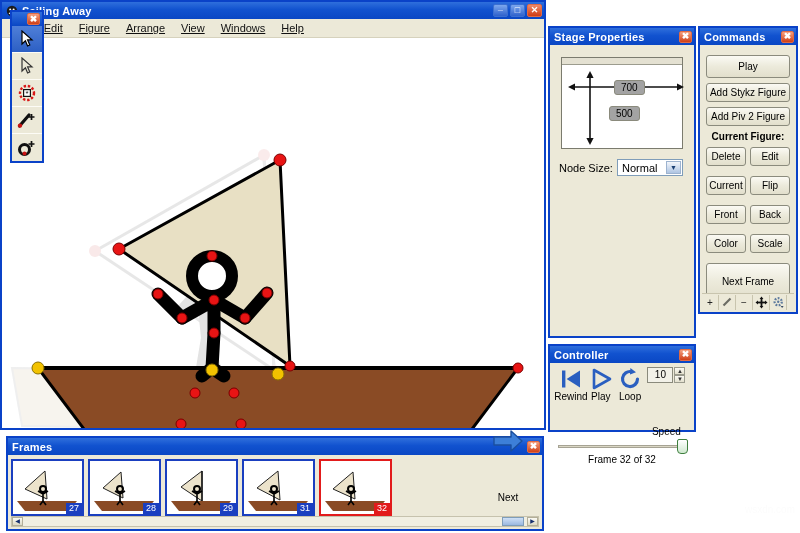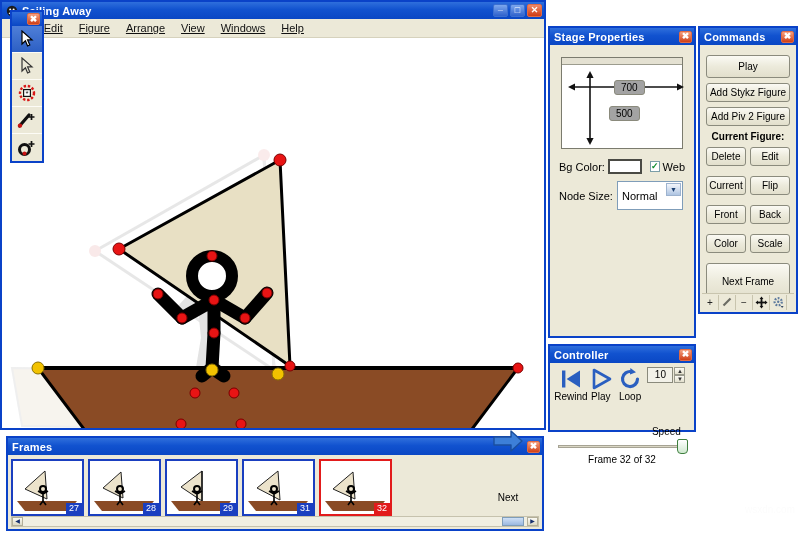--- a/index.html
+++ b/index.html
@@ -120,21 +120,21 @@
   .proprow { display: flex; align-items: center; margin-top: 7px; font-size: 11px; }
   .proprow .lbl { width: 58px; }
   .swatch { width: 40px; height: 15px; border: 2px solid #4a4a44; background: #fff; }
   .chk {
     width: 11px; height: 11px; border: 1px solid #7b9ea8;
     background: #fff; margin-left: 8px; margin-right: 3px;
     display: flex; align-items: center; justify-content: center;
     color: #0a8a2a; font-size: 9px; line-height: 1; font-weight: bold;
   }
   .combo {
-    width: 66px; height: 29px;
+    width: 66px; height: 17px;
     border: 1px solid #7f9db9; background: #fff;
     display: flex; align-items: center;
     font-size: 11px; padding-left: 4px; position: relative;
   }
   .combo .arrow {
     position: absolute; right: 1px; top: 1px;
     width: 15px; height: 13px;
     background: linear-gradient(to bottom,#f3f6fb,#aec4e2);
     border: 1px solid #9db3cf;
     display: flex; align-items: center; justify-content: center;
@@ -425,28 +425,20 @@
           <path d="M28 6 L24.4 13 L31.6 13 Z" fill="#111"></path>
           <path d="M28 80 L24.4 73 L31.6 73 Z" fill="#111"></path>
           <line x1="10" y1="22" x2="118" y2="22" stroke="#111" stroke-width="1.6"></line>
           <path d="M6 22 L13 18.4 L13 25.6 Z" fill="#111"></path>
           <path d="M122 22 L115 18.4 L115 25.6 Z" fill="#111"></path>
         </svg>
         <div class="dimfield" style="left:52px;top:22px;">700</div>
         <div class="dimfield" style="left:6px;top:48px;margin-left:41px;">500</div>
       </div>
 
-      <div class="proprow">
-        <span class="lbl">Bg Color:</span>
-        <div class="swatch"></div>
-        <div class="chk">
-          <span>✓</span>
-        </div>
-        <span>Web</span>
-      </div>
 
       <div class="proprow">
         <span class="lbl">Node Size:</span>
         <div class="combo">
           <span>Normal</span>
           <span class="arrow">▼</span>
         </div>
       </div>
     </div>
   </div>

